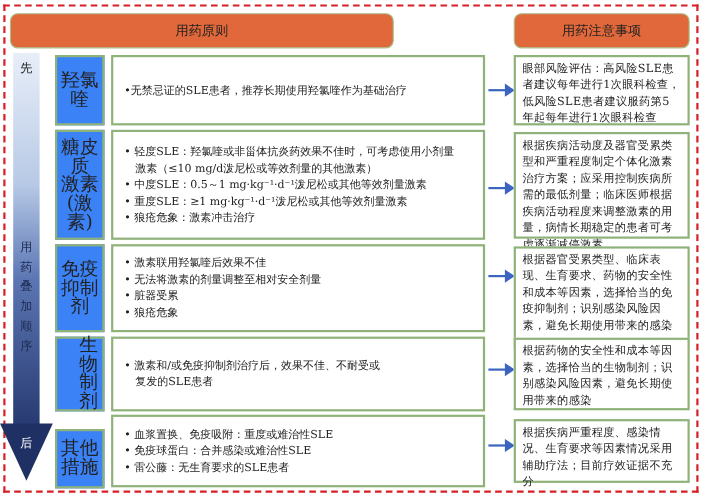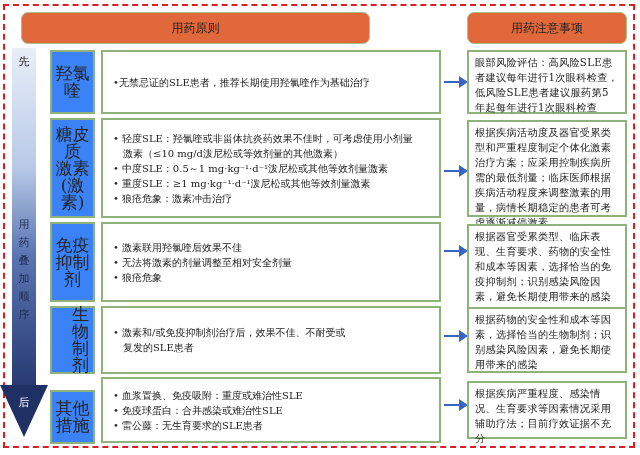--- a/index.html
+++ b/index.html
@@ -1,19 +1,19 @@
 <!DOCTYPE html>
 <html><head>
 <meta charset="utf-8">
 <style>
   html,body{margin:0;padding:0;background:#fff;}
   body{width:640px;height:455px;position:relative;overflow:hidden;font-family:"DejaVu Serif","Liberation Serif",serif;color:#222;}
   .frame{position:absolute;left:3px;top:4px;width:632px;height:444px;border:2px dashed #d81f26;box-sizing:border-box;}
   .hdr{position:absolute;background:#e0683a;border:1px solid #a9c08a;border-radius:7px;color:#222;font-size:12px;display:flex;align-items:center;justify-content:center;box-sizing:border-box;}
-  .hdr-left{left:9px;top:12px;width:349px;height:32px;margin-left:12px;}
+  .hdr-left{left:9px;top:12px;width:349px;height:32px;}
   .hdr-right{left:467px;top:12px;width:160px;height:32px;}
   .order-bar{position:absolute;left:12px;top:48px;width:24px;height:343px;background:linear-gradient(to bottom,#e8eef8 0%,#b7c9e6 35%,#5b76b3 60%,#26386f 100%);}
   .order-head{position:absolute;left:0px;top:385px;width:0;height:0;border-left:24px solid transparent;border-right:24px solid transparent;border-top:52px solid #1f3164;}
   .order-txt{position:absolute;font-size:11px;color:#fff;width:24px;text-align:center;left:12px;}
   .order-first{top:54px;color:#222;}
   .order-mid{top:216px;color:#1c2b52;line-height:18px;}
   .order-last{top:395px;}
   .drug{position:absolute;left:50px;width:45px;border:2px solid #8fb27a;box-sizing:border-box;font-size:17px;display:flex;align-items:center;justify-content:center;text-align:center;line-height:17px;background:#3b82f6;}
   .principle{position:absolute;left:101px;width:340px;border:2px solid #8fb27a;box-sizing:border-box;font-size:10px;line-height:15px;padding:4px 10px;display:flex;flex-direction:column;justify-content:center;background:#fff;}
   .note{position:absolute;left:467px;width:160px;border:2px solid #8fb27a;box-sizing:border-box;font-size:10.2px;line-height:15px;padding:3px 6px;background:#fff;letter-spacing:.3px;}
@@ -65,20 +65,21 @@
 <div class="arrow" style="top:170px;"></div>
 <div class="note" style="top:120px;height:97px;">根据疾病活动度及器官受累类型和严重程度制定个体化激素治疗方案；应采用控制疾病所需的最低剂量；临床医师根据疾病活动程度来调整激素的用量，病情长期稳定的患者可考虑逐渐减停激素</div>
 
 <div class="drug" style="top:222px;height:80px;flex-direction:column;">
   <span>免疫</span>
   <span>抑制剂</span>
 </div>
 <div class="principle" style="top:222px;height:80px;">
   <span class="bullet-line">• 激素联用羟氯喹后效果不佳</span>
   <span class="bullet-line">• 无法将激素的剂量调整至相对安全剂量</span>
+  <span class="bullet-line">• 脏器受累</span>
   <span class="bullet-line">• 狼疮危象</span>
 </div>
 <div class="arrow" style="top:250px;"></div>
 <div class="note" style="top:224px;height:92px;">根据器官受累类型、临床表现、生育要求、药物的安全性和成本等因素，选择恰当的免疫抑制剂；识别感染风险因素，避免长期使用带来的感染</div>
 
 <div class="drug" style="top:306px;height:68px;flex-direction:column;padding-left:16px;">
   <span>生物</span>
   <span>制剂</span>
 </div>
 <div class="principle" style="top:306px;height:68px;">

